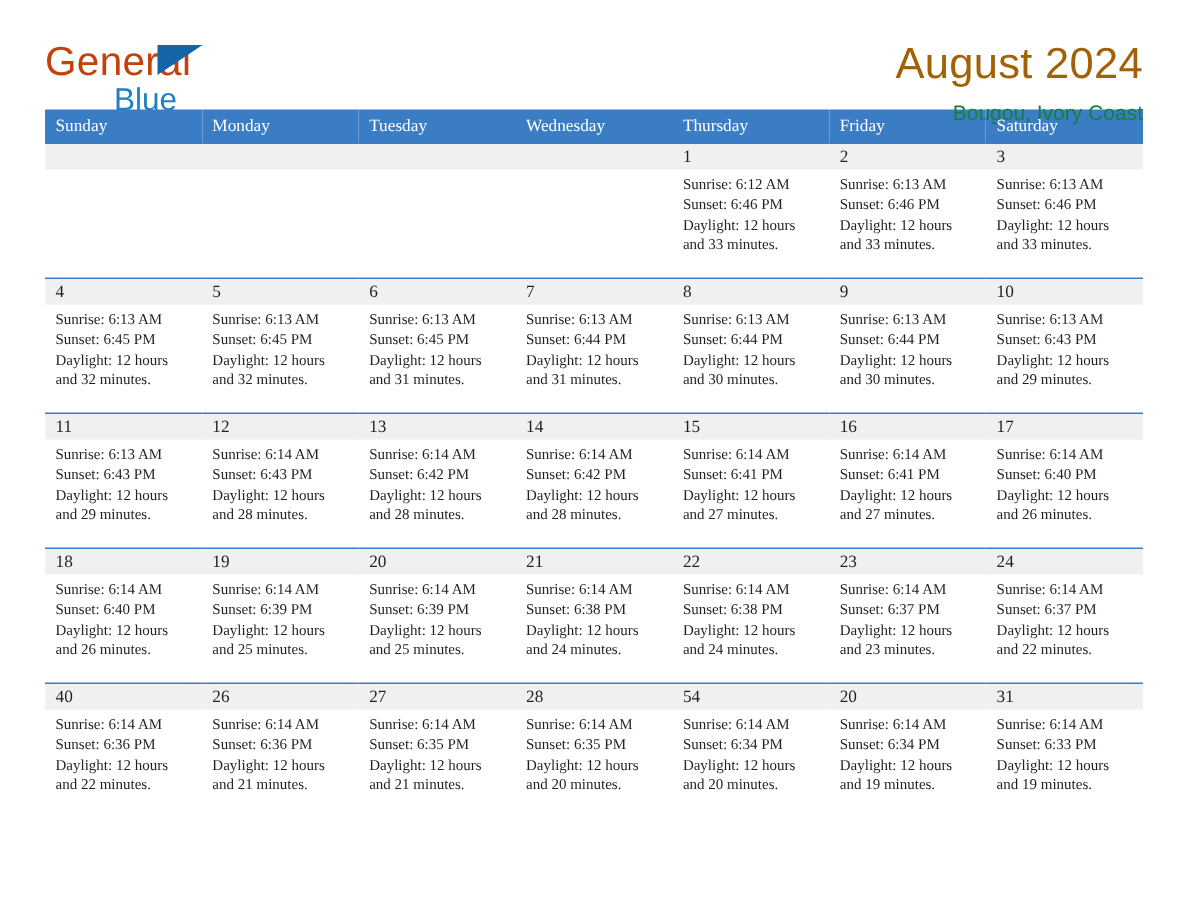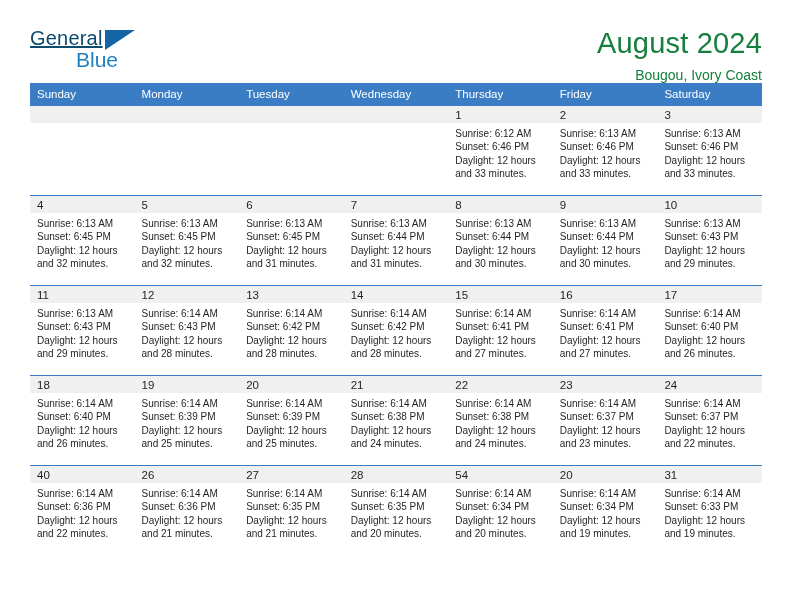--- a/index.html
+++ b/index.html
@@ -32,25 +32,24 @@
     box-sizing: border-box;
   }
   .logo {
     position: relative;
     width: 120px;
     height: 48px;
     line-height: 1;
     user-select: none;
   }
   .logo-general {
-    font-size: 20px;
-    color: #0c4a6e;
+    font-size: 27px;
+    color: #c2410c;
     letter-spacing: .2px;
     display: block;
-    text-decoration: underline;
   }
   .logo-blue {
     font-size: 21px;
     color: #1f7fc4;
     display: block;
     margin-left: 46px;
     margin-top: 1px;
   }
   .logo-tri {
     position: absolute;
@@ -61,36 +60,37 @@
     border-left: 30px solid #1565a6;
     border-bottom: 20px solid transparent;
   }
 
   .titles {
     text-align: right;
   }
   .cal-title {
     font-size: 29px;
     font-weight: normal;
-    color: #15803d;
+    color: #a16207;
     line-height: 1.05;
     letter-spacing: .2px;
   }
   .cal-sub {
     font-size: 14px;
     color: #15803d;
     margin-top: 9px;
   }
 
   
   .calendar {
     width: 732px;
     border-collapse: collapse;
     table-layout: fixed;
-    margin-top: 11px;
+    margin-top: 1px;
+    font-family: Liberation Serif, serif;
   }
   .calendar th {
     background: #3b7dc4;
     color: #ffffff;
     font-size: 11.5px;
     font-weight: normal;
     text-align: left;
     padding: 5px 0 5px 7px;
     height: 19px;
     box-sizing: border-box;

